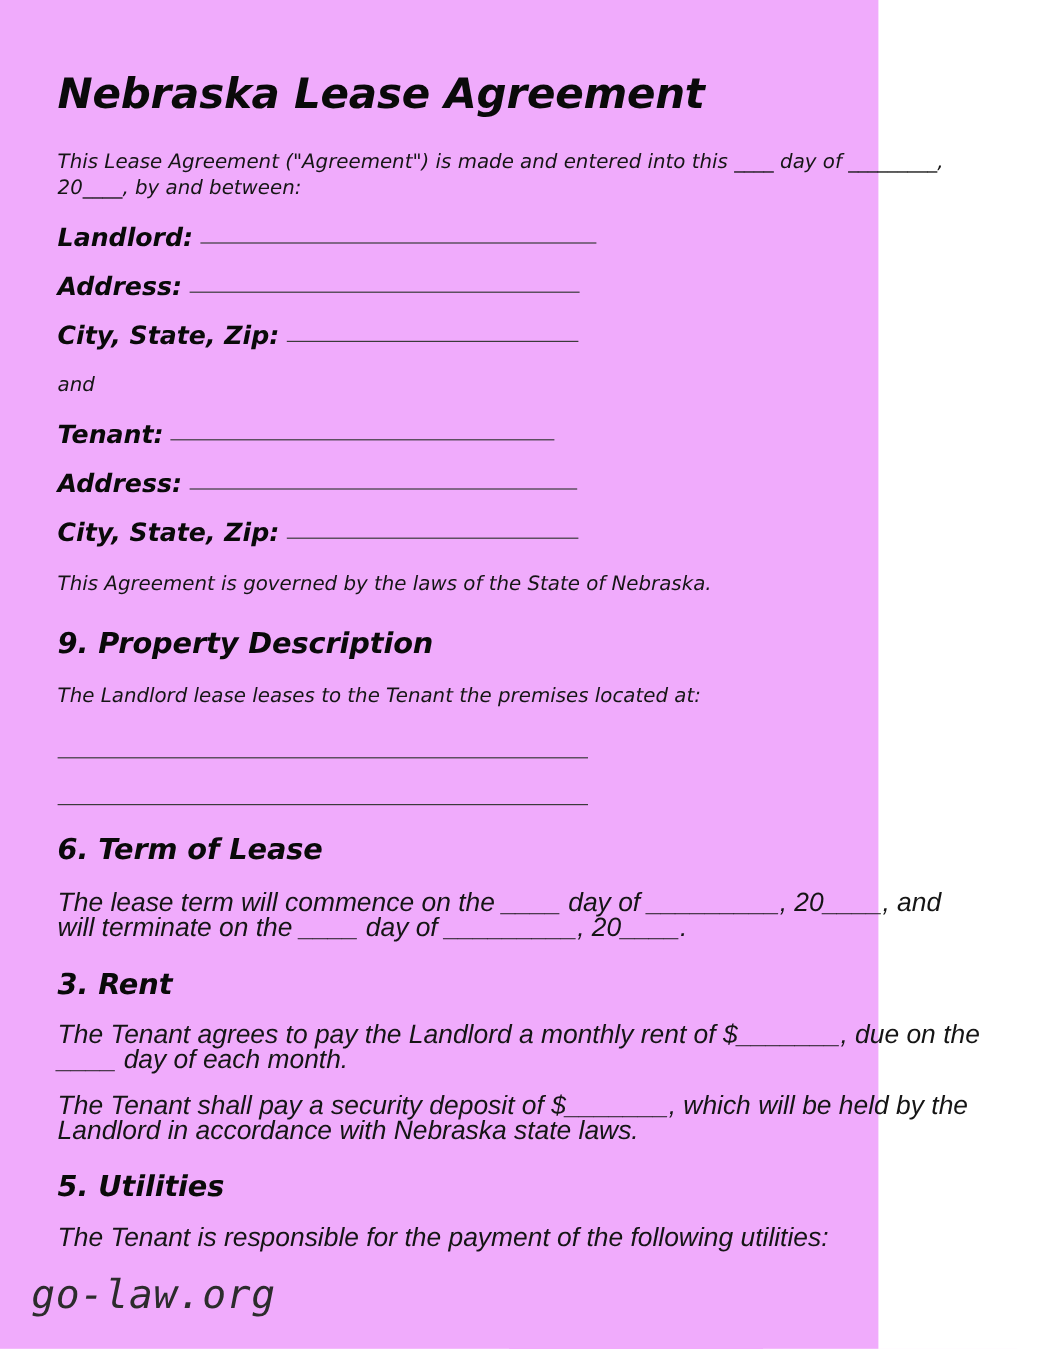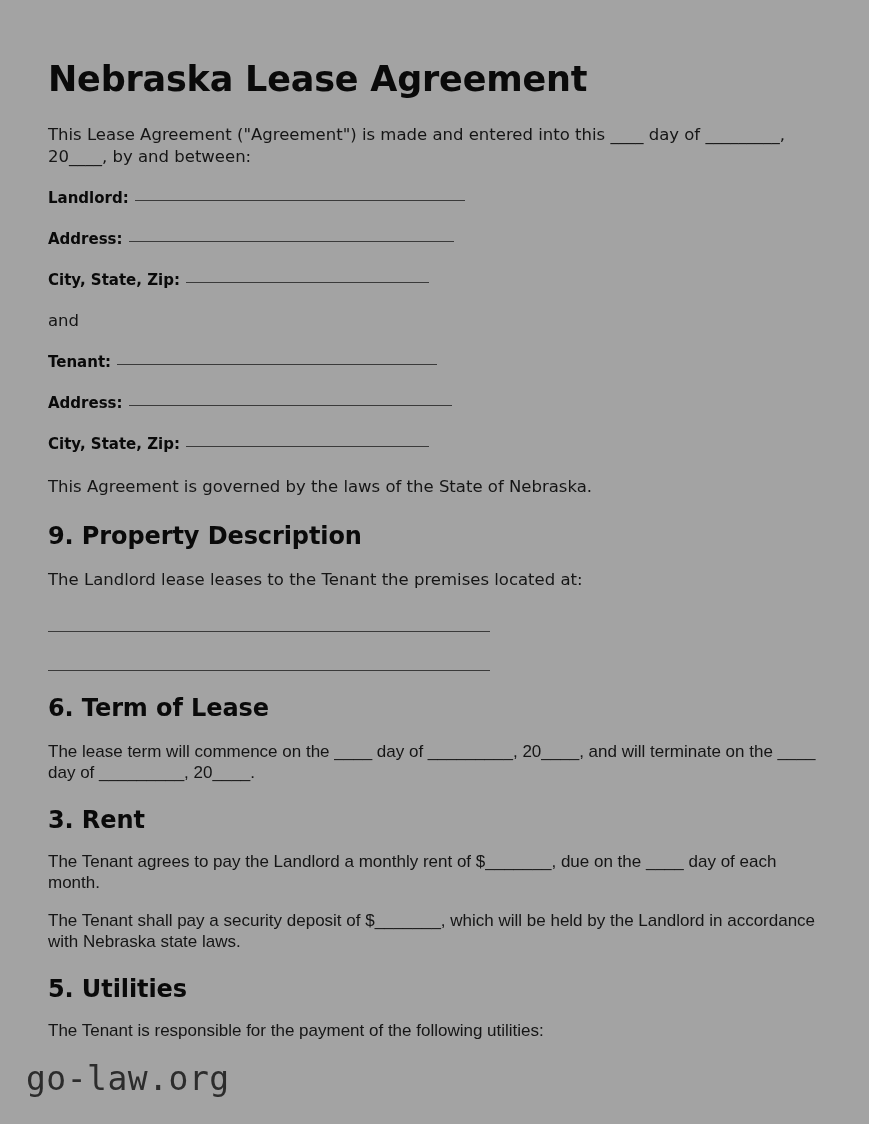--- a/index.html
+++ b/index.html
@@ -15,23 +15,24 @@
     overflow: hidden;
     font-family: "DejaVu Sans", sans-serif;
     color: #111111;
     -webkit-font-smoothing: antialiased;
   }
 
   .page {
     position: absolute;
     left: 0;
     top: 0;
-    width: 869px;
+    width: 732px;
     height: 1124px;
-    background: #a3a3a3;
+    background: #f0abfc;
+    font-style: italic;
   }
 
   .content {
     position: absolute;
     left: 48px;
     top: 0;
     width: 772px;
   }
 
   
@@ -53,27 +54,27 @@
     line-height: 22px;
     color: #151515;
     margin: 0;
   }
   .para-intro {
     padding-top: 24px;
     width: 772px;
   }
   .para-tight {
     font-family: "Liberation Sans", sans-serif;
-    font-size: 17px;
+    font-size: 22px;
     line-height: 21px;
   }
 
   
   .field-row {
-    font-size: 15px;
+    font-size: 21px;
     line-height: 22px;
     margin: 0;
     padding-top: 19px;
     white-space: nowrap;
   }
   .field-label {
     font-weight: bold;
     color: #0a0a0a;
   }
   .field-rule {

